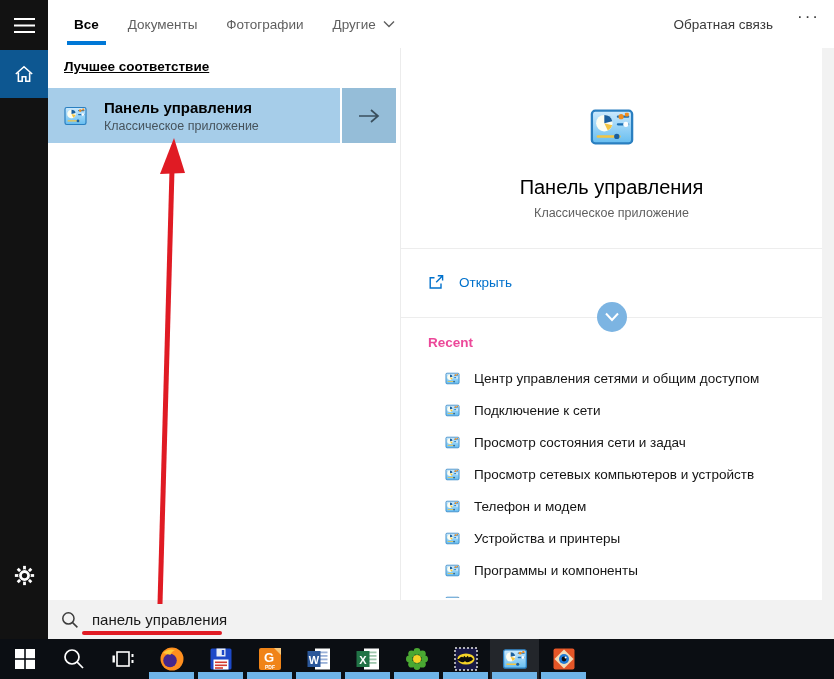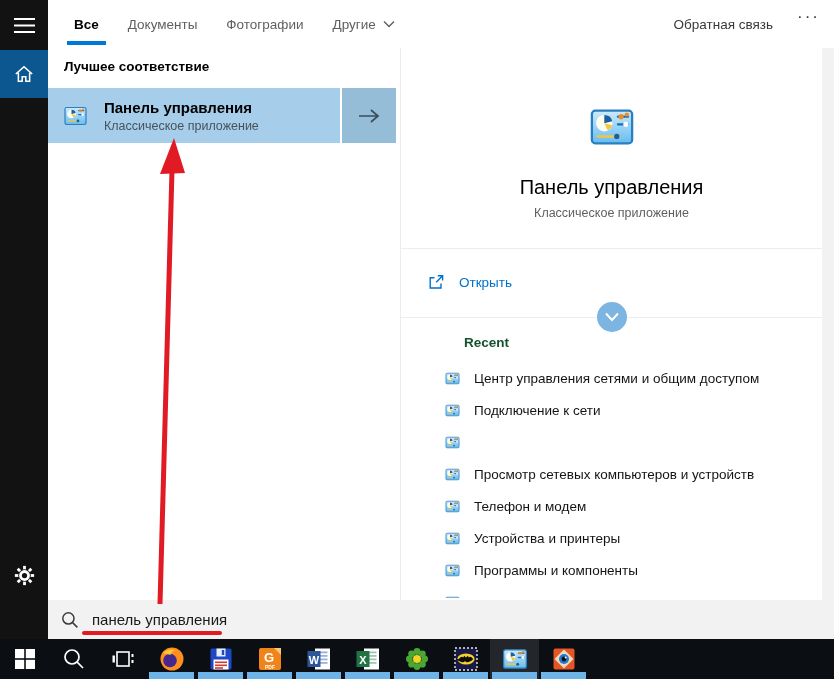--- a/index.html
+++ b/index.html
@@ -16,21 +16,21 @@
   .feedback{margin-left:auto;font-size:13.5px;color:#3a3a3a;cursor:pointer;white-space:nowrap;}
   .overflow{margin:0 14px 14px 24px;font-size:17px;color:#3a3a3a;letter-spacing:2px;cursor:pointer;}
   
   .rail{position:absolute;left:0;top:0;width:48px;height:639px;background:#121212;}
   .rail-btn{position:absolute;left:0;width:48px;height:48px;display:flex;align-items:center;justify-content:center;cursor:pointer;}
   .rail-btn.home{top:50px;background:#0d5791;}
   .rail-btn.menu{top:2px;}
   .rail-btn.gear{top:551px;}
   
   .left-pane{position:absolute;left:48px;top:48px;width:352px;height:552px;background:#fff;}
-  .section-header{position:absolute;left:16px;top:11px;font-size:13.5px;font-weight:700;color:#000;}
+  .section-header{position:absolute;left:16px;top:11px;font-size:13.5px;font-weight:700;color:#000;text-decoration:underline;}
   .bm-row{position:absolute;left:0;top:40px;width:348px;height:55px;background:#a6cde9;cursor:pointer;display:flex;align-items:center;}
   .bm-icon{margin-left:14px;width:27px;height:24px;flex:0 0 auto;}
   .bm-text{margin-left:15px;flex:1;min-width:0;}
   .bm-title{font-size:15px;font-weight:600;color:#000;line-height:18px;}
   .bm-sub{font-size:12.5px;color:#46535c;margin-top:2px;}
   .bm-arrow{width:54px;height:55px;background:#95bdd8;border-left:2px solid #fff;
             display:flex;align-items:center;justify-content:center;cursor:pointer;flex:0 0 auto;}
   
   .vdiv{position:absolute;left:400px;top:48px;width:1px;height:552px;background:#ececec;}
   .right-strip{position:absolute;left:822px;top:48px;width:12px;height:552px;background:#f2f2f2;}
@@ -38,21 +38,21 @@
   .rp-bigicon{position:absolute;left:50%;transform:translateX(-50%);top:56px;width:58px;height:46px;}
   .rp-title{position:absolute;left:0;right:0;top:128px;text-align:center;font-size:20px;font-weight:400;color:#000;}
   .rp-sub{position:absolute;left:0;right:0;top:158px;text-align:center;font-size:12.5px;color:#5f5f5f;}
   .rp-div1{position:absolute;left:0;right:0;top:200px;height:1px;background:#ededed;}
   .open-row{position:absolute;left:0;right:0;top:216px;height:36px;display:flex;align-items:center;padding-left:27px;cursor:pointer;}
   .open-row svg{width:17px;height:17px;}
   .open-label{margin-left:14px;font-size:13.5px;color:#0071cc;}
   .rp-div2{position:absolute;left:0;right:0;top:269px;height:1px;background:#ededed;}
   .expand-circle{position:absolute;left:50%;transform:translateX(-50%);top:254px;width:30px;height:30px;border-radius:50%;
                  background:#7cb4e2;display:flex;align-items:center;justify-content:center;cursor:pointer;}
-  .recent-header{position:absolute;left:27px;top:287px;font-size:13.5px;font-weight:700;color:#14532d;margin-left:36px;}
+  .recent-header{position:absolute;left:27px;top:287px;font-size:13.5px;font-weight:700;color:#ec4899;}
   .recent-list{position:absolute;left:16px;right:0;top:314px;}
   .recent-item{height:32px;display:flex;align-items:center;padding-left:27px;cursor:pointer;}
   .recent-item svg{width:17px;height:15px;flex:0 0 auto;}
   .recent-label{margin-left:13px;font-size:13.5px;color:#141414;white-space:nowrap;}
   
   .search-row{position:absolute;left:48px;top:600px;width:786px;height:39px;background:#f2f2f2;
               display:flex;align-items:center;}
   .search-row svg{margin-left:13px;width:18px;height:18px;}
   .query{margin-left:13px;font-size:15px;color:#1a1a1a;}
   
@@ -199,20 +199,21 @@
       <div class="recent-item">
         <svg viewBox="0 0 48 48">
             <use href="#cpl"></use>
           </svg>
         <span class="recent-label">Подключение к сети</span>
       </div>
       <div class="recent-item">
         <svg viewBox="0 0 48 48">
             <use href="#cpl"></use>
           </svg>
+        <span class="recent-label">Просмотр состояния сети и задач</span>
       </div>
       <div class="recent-item">
         <svg viewBox="0 0 48 48">
             <use href="#cpl"></use>
           </svg>
         <span class="recent-label">Просмотр сетевых компьютеров и устройств</span>
       </div>
       <div class="recent-item">
         <svg viewBox="0 0 48 48">
             <use href="#cpl"></use>

